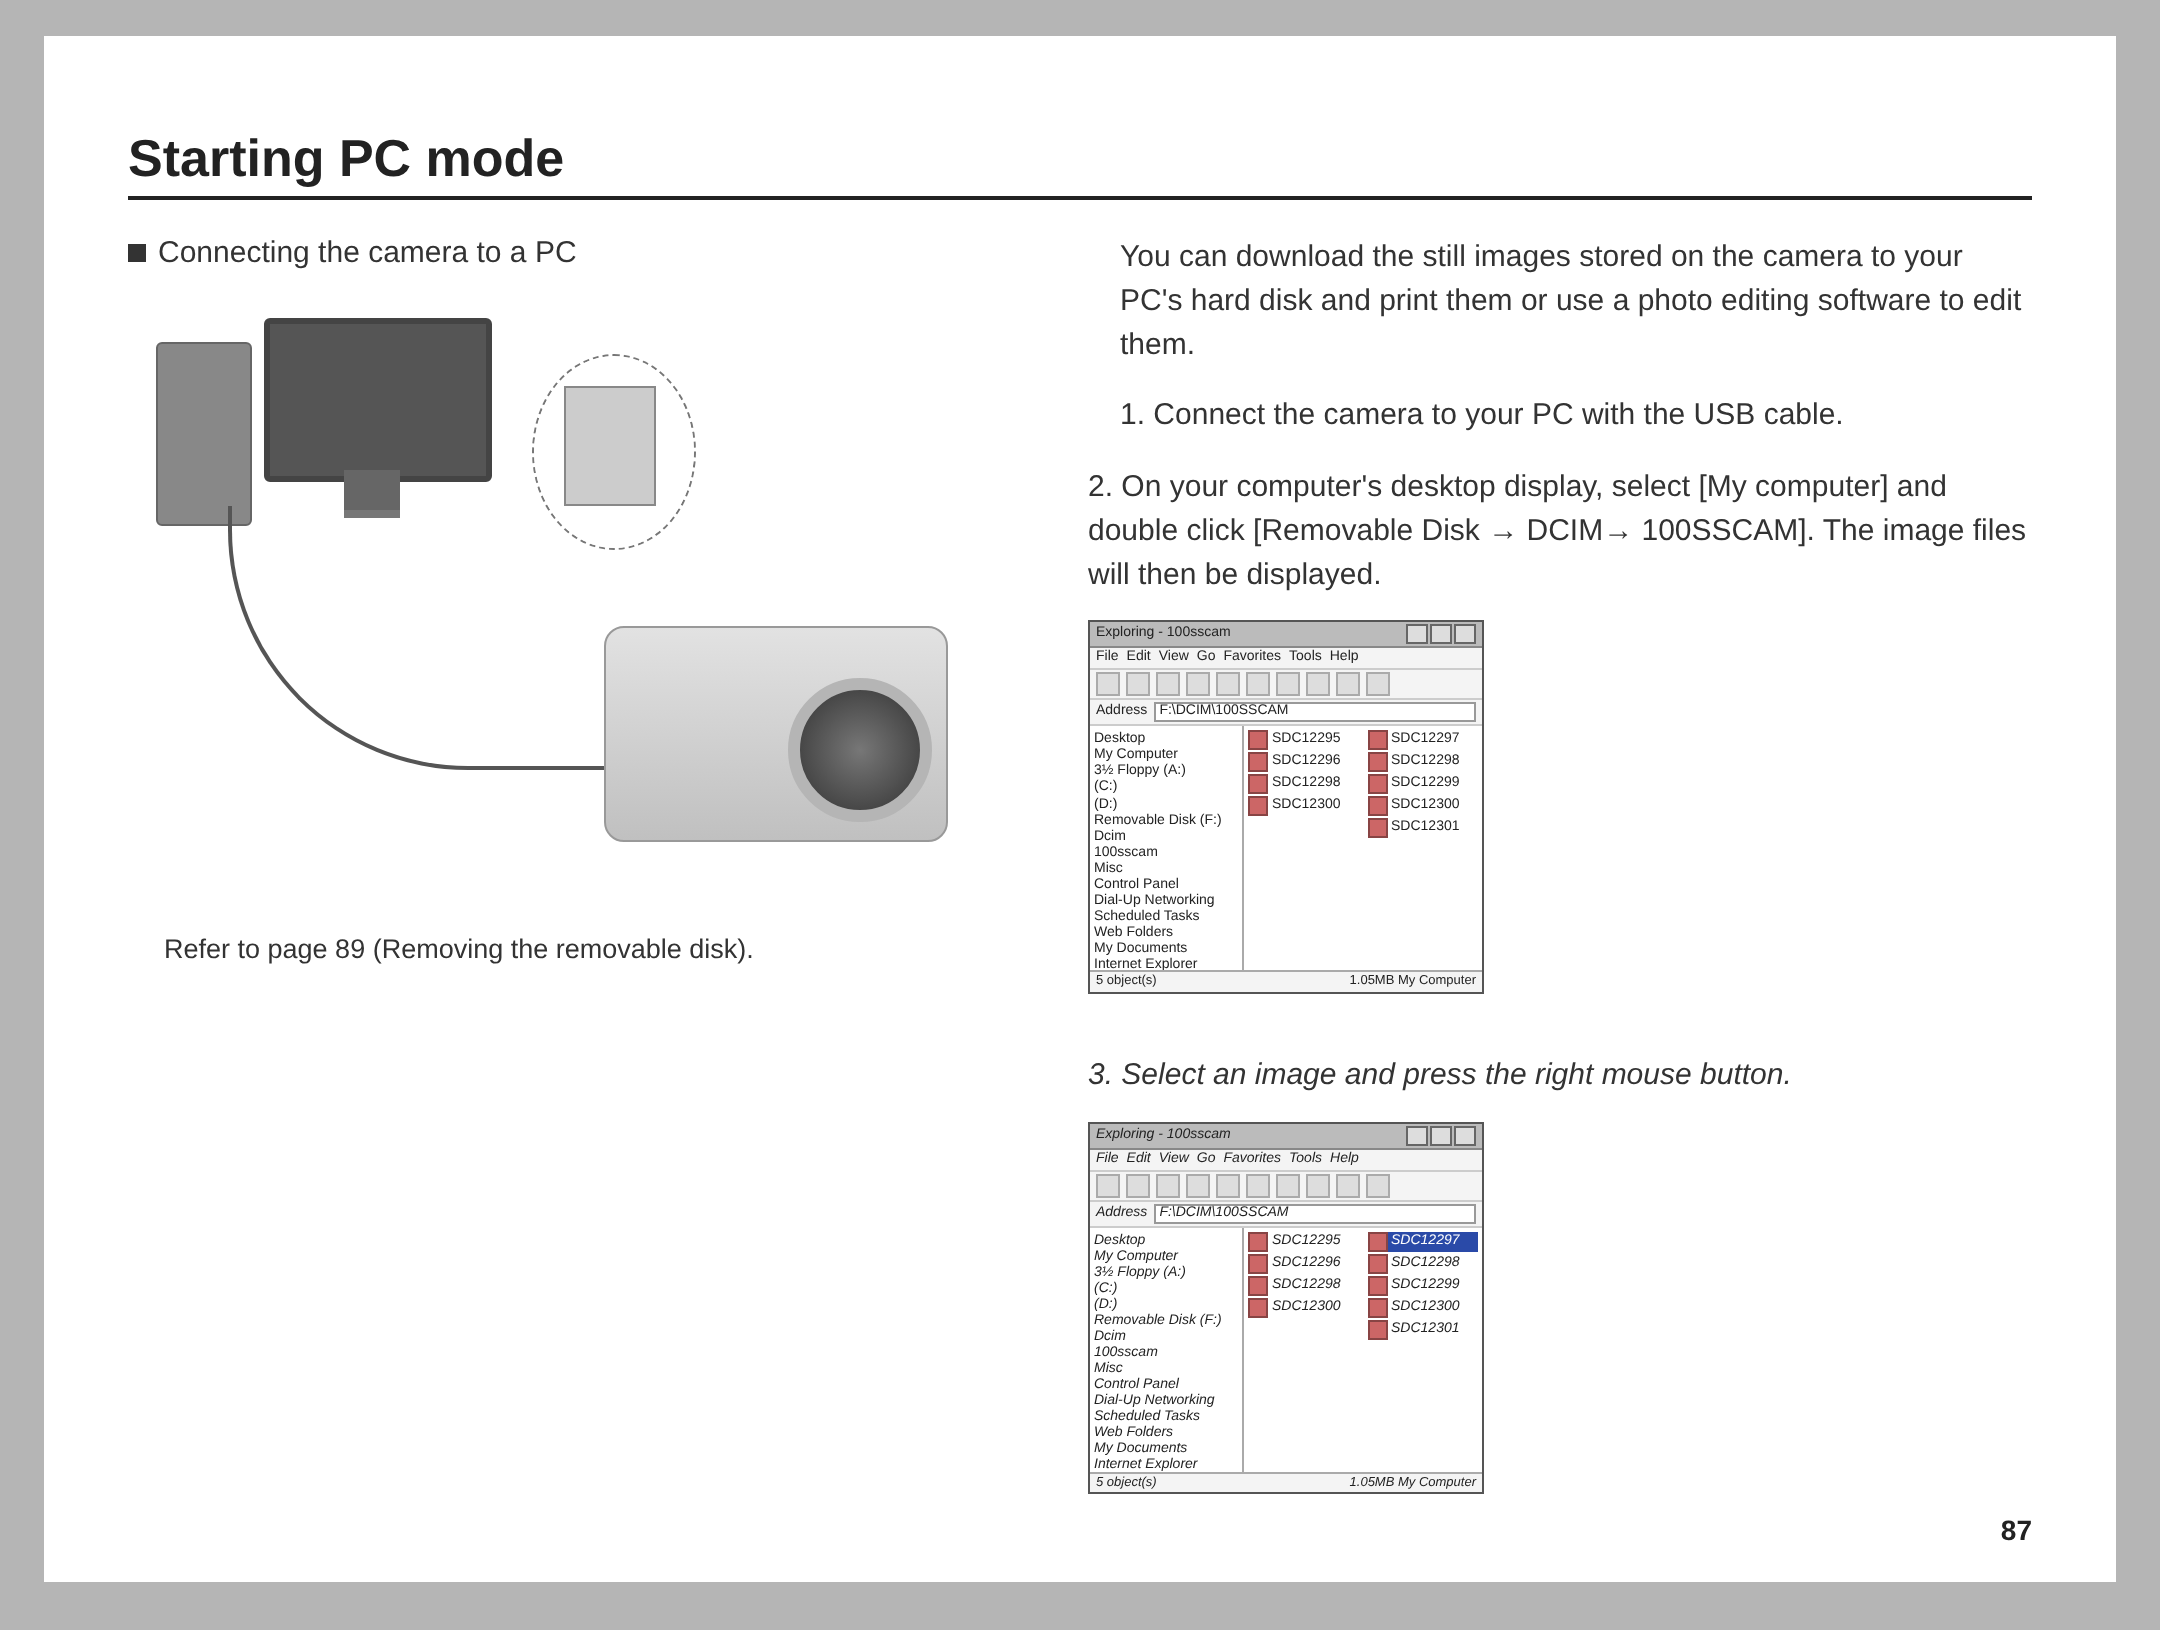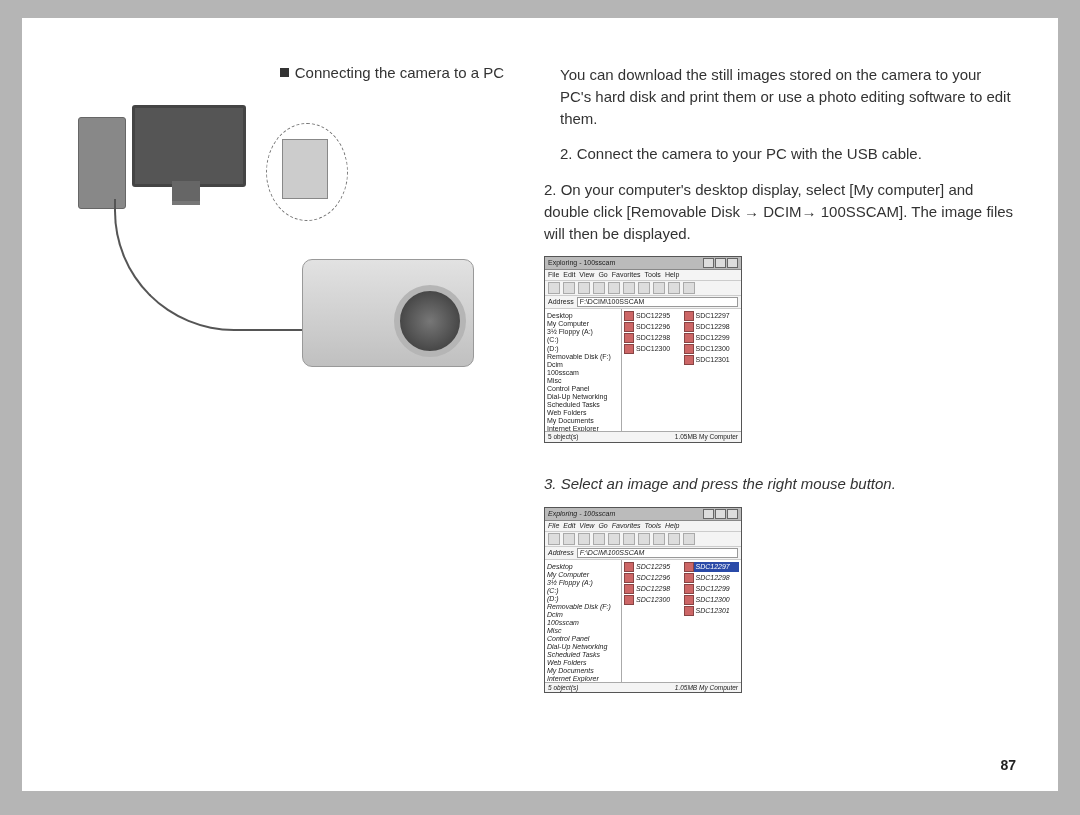--- a/index.html
+++ b/index.html
@@ -40,21 +40,20 @@
   .col-right {
     flex: 1;
   }
   .bullet-row {
     display: flex;
     align-items: center;
     gap: 6px;
     font-size: 15px;
     color: #333;
     margin-bottom: 6px;
-    justify-content: flex-end;
   }
   .black-square {
     width: 9px;
     height: 9px;
     background: #333;
     display: inline-block;
     flex-shrink: 0;
   }
   .para {
     font-size: 15px;
@@ -191,20 +190,21 @@
     color: #222;
   }
 
   .second-bullet-block { margin-top: 24px; }
 </style>
 </head>
 <body>
 
 <div class="page">
 
+  <div class="page-title">Starting PC mode</div>
 
   <div class="columns">
 
     <div class="col-left">
       <div class="bullet-row">
         <span class="black-square"></span>
         <span>Connecting the camera to a PC</span>
       </div>
 
       <div class="illustration-placeholder">
@@ -212,27 +212,28 @@
         <div class="pc-monitor"></div>
         <div class="pc-monitor-stand"></div>
         <div class="doc-pile"></div>
         <div class="doc"></div>
         <div class="cable"></div>
         <div class="camera-body"></div>
         <div class="camera-lens"></div>
       </div>
 
       <div class="second-bullet-block">
+        <div class="sub-note">Refer to page 89 (Removing the removable disk).</div>
       </div>
     </div>
 
     <div class="col-right">
       <p class="para">You can download the still images stored on the camera to your PC's hard disk and print them or use a photo editing software to edit them.</p>
 
-      <p class="para">2. Connect the camera to your PC with the USB cable.</p>
+      <p class="para">1. Connect the camera to your PC with the USB cable.</p>
 
       <div class="step">
         <div class="step-text">2. On your computer's desktop display, select [My computer] and double click [Removable Disk → DCIM→ 100SSCAM]. The image files will then be displayed.</div>
 
         <div class="shot">
           <div class="shot-titlebar">
             <span>Exploring - 100sscam</span>
             <span class="shot-close-group">
               <span></span>
               <span></span>

